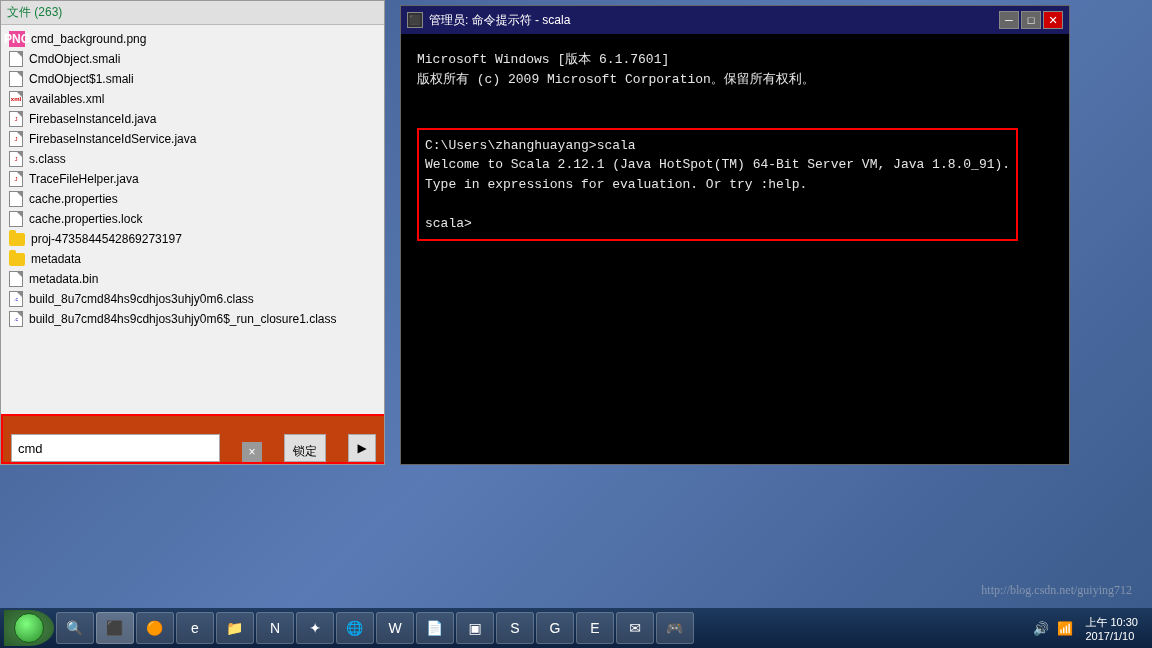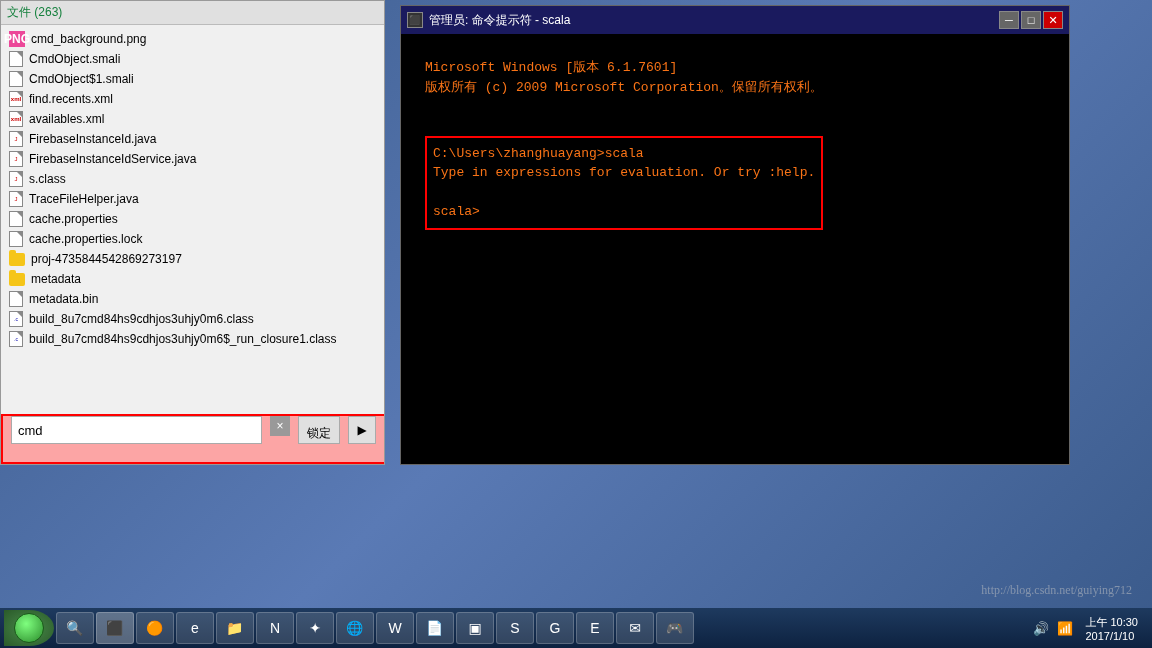--- a/index.html
+++ b/index.html
@@ -160,26 +160,26 @@
       text-decoration: underline;
     }
 
     
     .search-bar {
       position: absolute;
       bottom: 0;
       left: 0;
       width: 385px;
       height: 50px;
-      background: #fca5a5;
+      background: #c2410c;
       border: 2px solid red;
       display: flex;
-      align-items: flex-start;
+      align-items: flex-end;
       padding: 0 8px;
-      gap: 8px;
+      gap: 22px;
     }
 
     .search-input {
       flex: 1;
       height: 28px;
       border: 1px solid #aaa;
       background: white;
       font-size: 13px;
       padding: 2px 6px;
       outline: none;
@@ -276,24 +276,24 @@
       font-size: 11px;
       color: white;
     }
 
     .cmd-btn.close {
       background: #c00;
     }
 
     .cmd-content {
       background: #000;
-      color: #f97316;
+      color: #e5e5e5;
       font-family: 'Courier New', Consolas, monospace;
       font-size: 13px;
-      padding: 24px;
+      padding: 16px;
       height: calc(100% - 28px);
       overflow: auto;
       position: relative;
     }
 
     .cmd-highlighted {
       border: 2px solid red;
       padding: 6px;
       margin: 19px 0;
       display: inline-block;
@@ -427,24 +427,20 @@
           <div class="file-icon icon-png">PNG</div>
           <span>cmd_background.png</span>
         </div>
         <div class="file-item">
           <div class="file-icon icon-file"></div>
           <span>CmdObject.smali</span>
         </div>
         <div class="file-item">
           <div class="file-icon icon-file"></div>
           <span>CmdObject$1.smali</span>
-        </div>
-        <div class="file-item">
-          <div class="file-icon icon-file icon-xml">xml</div>
-          <span>find.recents.xml</span>
         </div>
         <div class="file-item">
           <div class="file-icon icon-file icon-xml">xml</div>
           <span>availables.xml</span>
         </div>
         <div class="file-item">
           <div class="file-icon icon-file icon-java">J</div>
           <span>FirebaseInstanceId.java</span>
         </div>
         <div class="file-item">
@@ -513,20 +509,21 @@
         <div class="cmd-btn">□</div>
         <div class="cmd-btn close">✕</div>
       </div>
     </div>
     <div class="cmd-content">
       <div class="cmd-line">Microsoft Windows [版本 6.1.7601]</div>
       <div class="cmd-line">版权所有 (c) 2009 Microsoft Corporation。保留所有权利。</div>
       <div class="cmd-line">&nbsp;</div>
       <div class="cmd-highlighted">
         <div class="cmd-line">C:\Users\zhanghuayang&gt;scala</div>
+        <div class="cmd-line">Welcome to Scala 2.12.1 (Java HotSpot(TM) 64-Bit Server VM, Java 1.8.0_91).</div>
         <div class="cmd-line">Type in expressions for evaluation. Or try :help.</div>
         <div class="cmd-line">&nbsp;</div>
         <div class="cmd-line">scala&gt;</div>
       </div>
     </div>
   </div>
 
   <div class="watermark">http://blog.csdn.net/guiying712</div>
 
   <div class="taskbar">

